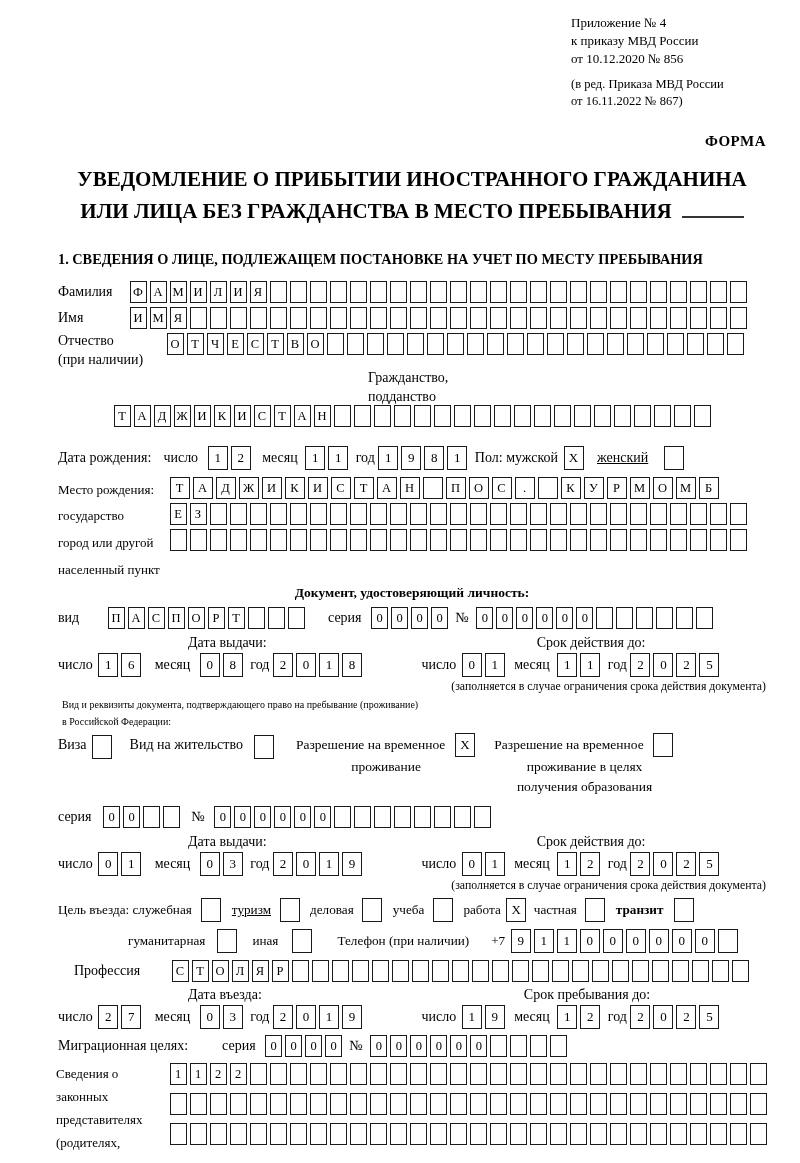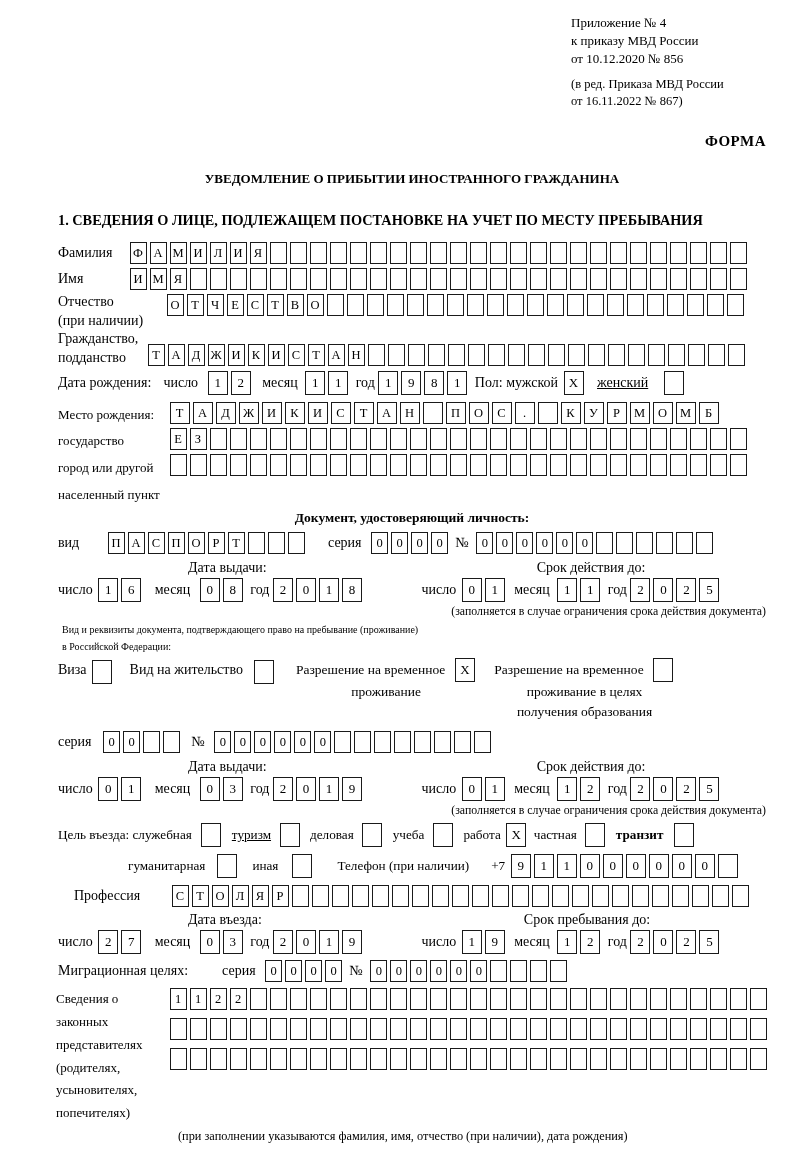--- a/index.html
+++ b/index.html
@@ -4,21 +4,21 @@
 <style>
   html,body{margin:0;padding:0;background:#fff;}
   .page{
     width:800px;height:1163px;background:#ffffff;color:#000;
     font-family:"Liberation Serif","DejaVu Serif",serif;
     box-sizing:border-box;padding:14px 34px 7px 58px;position:relative;overflow:hidden;
   }
   .appendix{margin-left:auto;width:195px;font-size:13px;line-height:1.4;}
   .appendix .grp2{margin-top:7px;font-size:12.5px;}
   .forma{text-align:right;font-weight:bold;font-size:15px;margin-top:22px;letter-spacing:.5px;}
-  .title{text-align:center;font-weight:bold;font-size:13px;margin-top:19px;line-height:1.55;}
+  .title{text-align:center;font-weight:bold;font-size:21px;margin-top:13px;line-height:1.55;}
   .uline{display:inline-block;width:62px;border-bottom:2px solid #333;height:13px;margin-left:10px;}
   .sec{font-weight:bold;font-size:14.3px;margin-top:23px;margin-bottom:13px;}
   .row{display:flex;align-items:center;margin-bottom:4px;}
   .lbl{font-size:14px;white-space:nowrap;}
   .lbl-s{font-size:13.2px;white-space:nowrap;}
   .cells{display:flex;flex:none;}
   .cell{
     width:15px;height:20px;border:1.5px solid #1a1a1a;margin:0 1.5px;
     font-size:12.5px;line-height:20px;text-align:center;flex:none;background:#fff;
   }
@@ -46,20 +46,21 @@
     <div class="grp2">
       <div>(в ред. Приказа МВД России</div>
       <div>от 16.11.2022 № 867)</div>
     </div>
   </div>
 
   <div class="forma">ФОРМА</div>
 
   <div class="title">
     <div>УВЕДОМЛЕНИЕ О ПРИБЫТИИ ИНОСТРАННОГО ГРАЖДАНИНА</div>
+    <div><span>ИЛИ ЛИЦА БЕЗ ГРАЖДАНСТВА В МЕСТО ПРЕБЫВАНИЯ</span><span class="uline"></span></div>
   </div>
 
   <div class="sec">1. СВЕДЕНИЯ О ЛИЦЕ, ПОДЛЕЖАЩЕМ ПОСТАНОВКЕ НА УЧЕТ ПО МЕСТУ ПРЕБЫВАНИЯ</div>
 
   <div class="row">
     <span class="lbl" style="width:70px;flex:none;">Фамилия</span>
     <span class="cells">
         <span class="cell">Ф</span>
         <span class="cell">А</span>
         <span class="cell">М</span>
@@ -162,21 +163,21 @@
         <span class="cell"></span>
         <span class="cell"></span>
         <span class="cell"></span>
         <span class="cell"></span>
         <span class="cell"></span>
         <span class="cell"></span>
         <span class="cell"></span>
       </span>
   </div>
 
-  <div class="row" style="align-items:flex-end;margin-bottom:5px;">
+  <div class="row" style="align-items:center;margin-bottom:19px;flex-direction:column;">
     <span style="width:88px;flex:none;">
       <span class="lbl" style="display:block;">Гражданство,</span>
       <span class="lbl" style="display:block;margin-top:3px;">подданство</span>
     </span>
     <span class="cells">
         <span class="cell">Т</span>
         <span class="cell">А</span>
         <span class="cell">Д</span>
         <span class="cell">Ж</span>
         <span class="cell">И</span>

